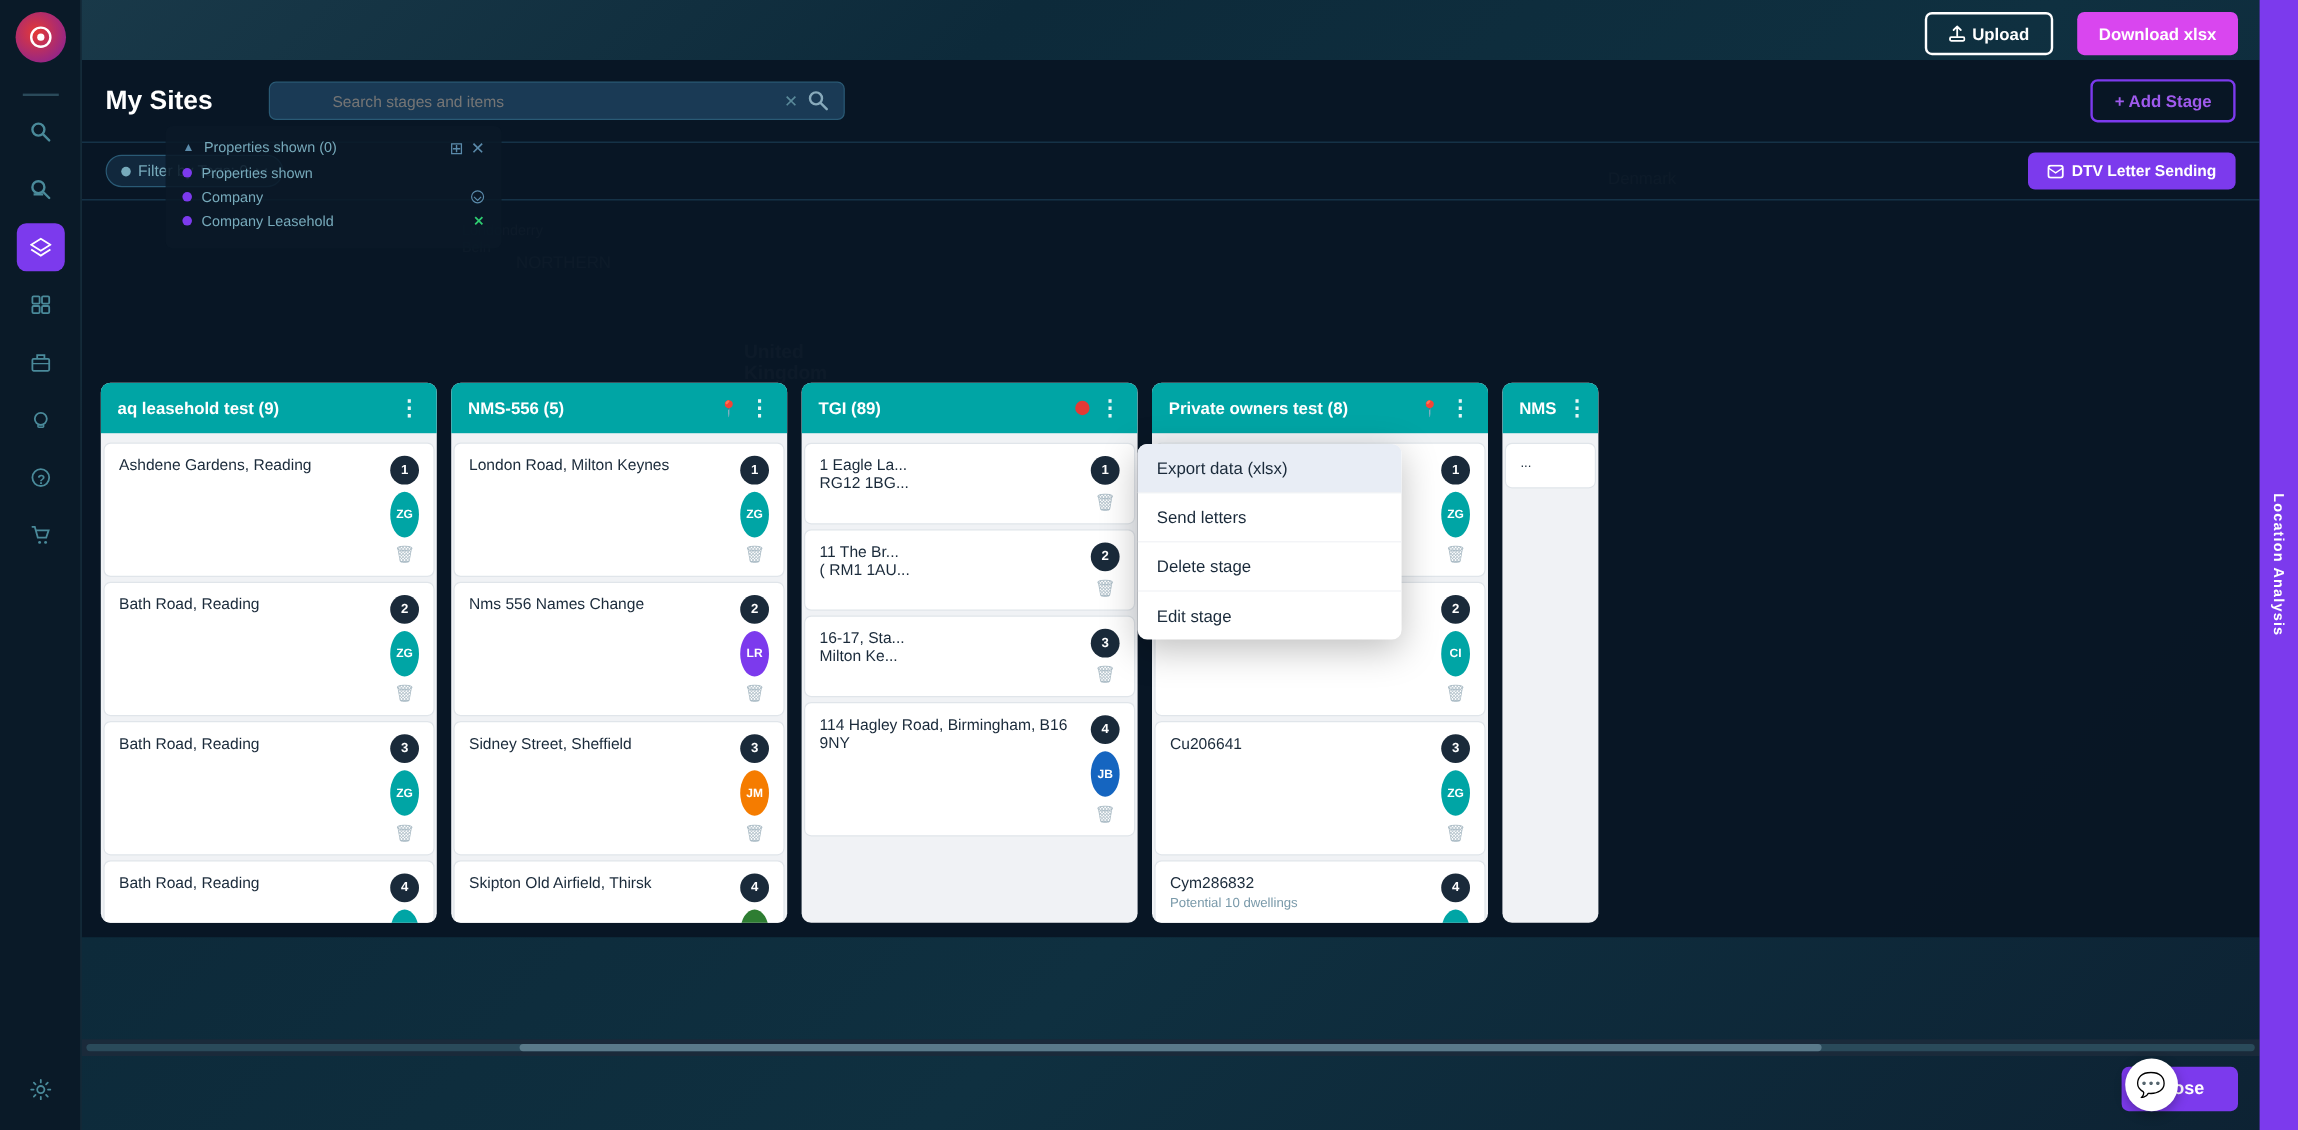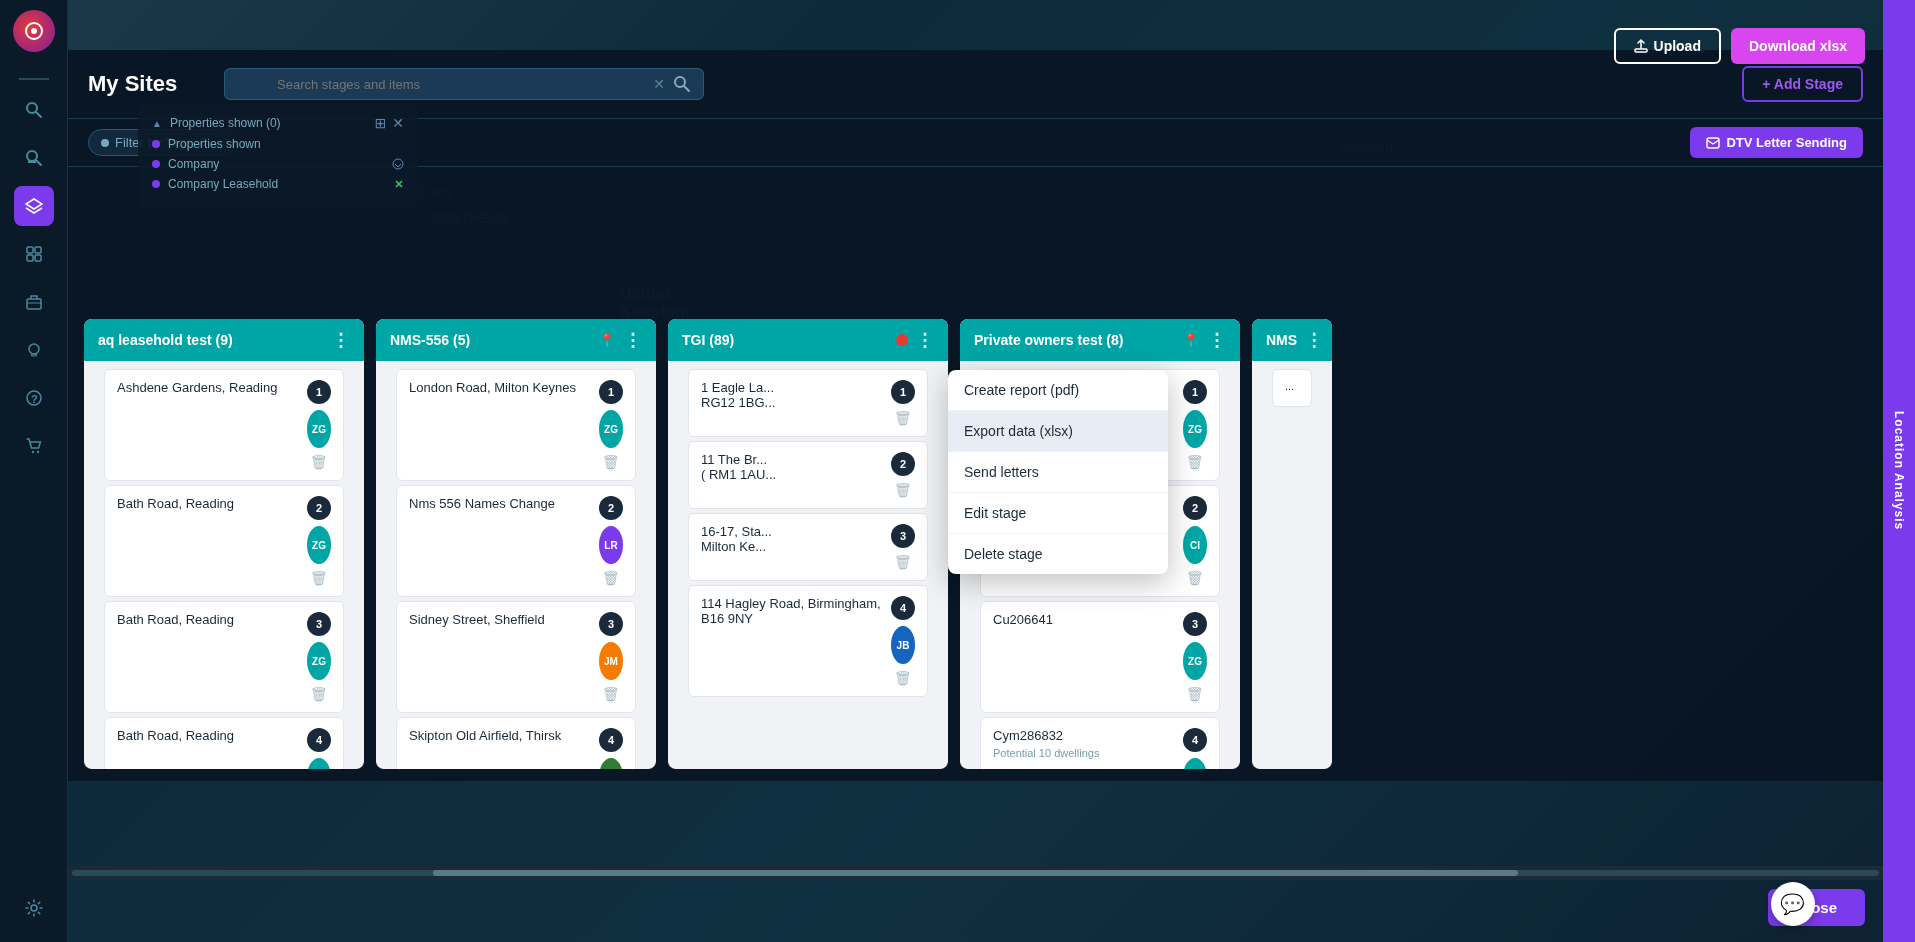--- a/index.html
+++ b/index.html
@@ -238,21 +238,21 @@
     }
 
     .column-body {
       flex: 1;
       overflow-y: auto;
       padding: 4px 0;
     }
 
     .kanban-card {
       background: white;
-      margin: 4px 20px;
+      margin: 4px 2px;
       border-radius: 6px;
       padding: 10px 12px;
       border: 1px solid #e0e5ea;
       display: flex;
       align-items: flex-start;
       justify-content: space-between;
     }
     .card-left { flex: 1; }
     .card-address {
       font-size: 13px;
@@ -334,24 +334,24 @@
       font-size: 13px;
       font-weight: 600;
       cursor: pointer;
       z-index: 8;
       display: flex; align-items: center; gap: 6px;
     }
 
     
     .action-btns {
       position: absolute;
-      top: 28px;
+      top: 10px;
       right: 50px;
       display: flex;
-      gap: 10px;
+      gap: 20px;
       z-index: 15;
     }
 
     
     .close-btn {
       position: absolute;
       bottom: 20px;
       right: 50px;
       background: #7c3aed;
       color: white;
@@ -805,25 +805,24 @@
               <div class="card-address" style="font-size:11px">...</div>
             </div>
           </div>
         </div>
       </div>
 
     </div>
   </div>
 
   <div class="context-menu">
-    <div class="context-menu-item">Create report (pdf)</div>
     <div class="context-menu-item active">Export data (xlsx)</div>
     <div class="context-menu-item">Send letters</div>
+    <div class="context-menu-item">Delete stage</div>
     <div class="context-menu-item">Edit stage</div>
-    <div class="context-menu-item">Delete stage</div>
   </div>
 
 </div>
 
 <div class="bottom-scrollbar">
   <div class="scrollbar-track">
     <div class="scrollbar-thumb"></div>
   </div>
 </div>
 

